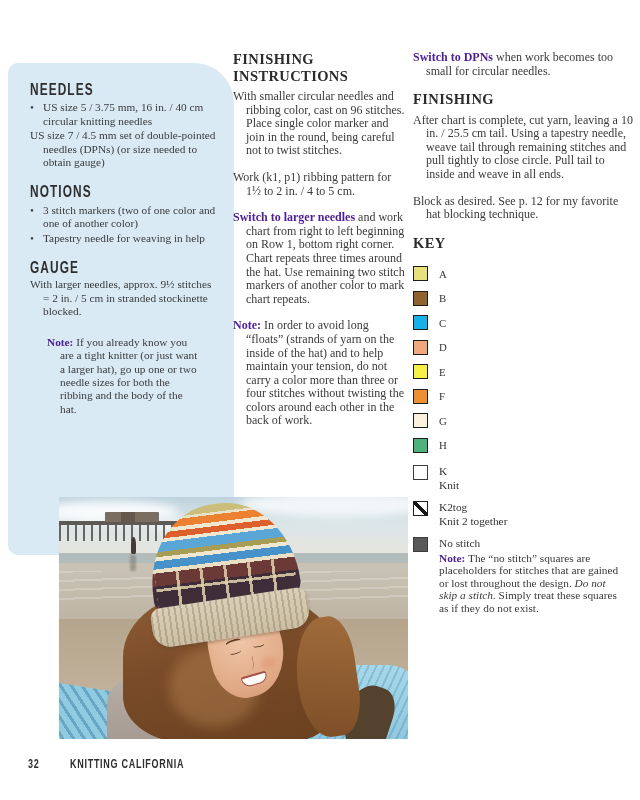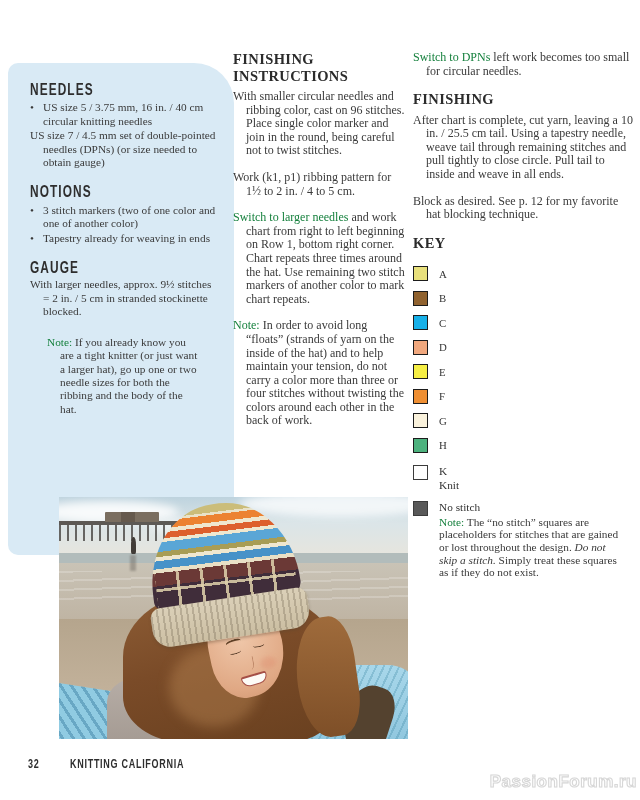--- a/index.html
+++ b/index.html
@@ -5,21 +5,21 @@
   * { margin:0; padding:0; box-sizing:border-box; }
   body { background:#888; font-family:"Liberation Serif","DejaVu Serif",serif; }
   .page { position:relative; width:640px; height:800px; background:#ffffff; overflow:hidden; margin:0 auto; }
 
   
   .body-text { font-size:12px; line-height:13.6px; color:#3a3a3a; }
   .small-text { font-size:11.3px; line-height:13.4px; color:#3a3a3a; }
   .hang { padding-left:13px; text-indent:-13px; margin-bottom:13px; }
   .serif-head { font-family:"Liberation Serif","DejaVu Serif",serif; font-weight:700; font-size:14.5px; line-height:16.5px; letter-spacing:.4px; color:#2b2b2b; }
   .script-head { display:inline-block; font-family:"Liberation Sans","DejaVu Sans",sans-serif; font-weight:600; font-size:16.5px; letter-spacing:1.5px; color:#2e2e2e; transform:scaleX(.72); transform-origin:left center; white-space:nowrap; }
-  b { font-weight:400; color:#15803d; }
+  b { font-weight:700; color:#4c1d95; }
   .it { font-style:italic; }
 
   
   .sidebar { position:absolute; left:8px; top:63px; width:226px; height:492px; background:#d9eaf5; border-radius:10px 40px 18px 10px; padding:20px 16px 0 22px; }
   .sidebar ul { list-style:none; margin:3px 0 0 0; }
   .sidebar li { position:relative; padding-left:13px; margin-bottom:1px; }
   .sidebar li::before { content:"•"; position:absolute; left:0; top:0; color:#3a3a3a; }
   .sb-section { margin-bottom:16px; }
   .sb-title { margin-bottom:2px; }
 
@@ -119,41 +119,41 @@
       <ul>
         <li>US size 5 / 3.75 mm, 16 in. / 40 cm circular knitting needles</li>
       </ul>
       <p class="hang" style="margin:1px 0 0 0;">US size 7 / 4.5 mm set of double-pointed needles (DPNs) (or size needed to obtain gauge)</p>
     </div>
 
     <div class="sb-section">
       <div class="sb-title"><span class="script-head">NOTIONS</span></div>
       <ul>
         <li>3 stitch markers (two of one color and one of another color)</li>
-        <li>Tapestry already for weaving in ends</li>
+        <li>Tapestry needle for weaving in help</li>
       </ul>
     </div>
 
     <div class="sb-section">
       <div class="sb-title"><span class="script-head">GAUGE</span></div>
       <p class="hang" style="margin:2px 0 0 0;font-family:Liberation Serif, serif;">With larger needles, approx. 9½ stitches = 2 in. / 5 cm in stranded stockinette blocked.</p>
       <p class="hang" style="margin:17px;"><b>Note:</b><span> If you already know you are a tight knitter (or just want a larger hat), go up one or two needle sizes for both the ribbing and the body of the hat.</span></p>
     </div>
   </div>
 
   <div class="col-mid body-text">
     <div class="serif-head">FINISHING INSTRUCTIONS</div>
     <p class="hang">With smaller circular needles and ribbing color, cast on 96 stitches. Place single color marker and join in the round, being careful not to twist stitches.</p>
     <p class="hang">Work (k1, p1) ribbing pattern for 1½ to 2 in. / 4 to 5 cm.</p>
     <p class="hang"><b>Switch to larger needles</b><span> and work chart from right to left beginning on Row 1, bottom right corner. Chart repeats three times around the hat. Use remaining two stitch markers of another color to mark chart repeats.</span></p>
     <p class="hang"><b>Note:</b><span> In order to avoid long “floats” (strands of yarn on the inside of the hat) and to help maintain your tension, do not carry a color more than three or four stitches without twisting the colors around each other in the back of work.</span></p>
   </div>
 
   <div class="col-right body-text">
-    <p class="hang"><b>Switch to DPNs</b><span> left work becomes too small for circular needles.</span></p>
+    <p class="hang"><b>Switch to DPNs</b><span> when work becomes too small for circular needles.</span></p>
 
     <div class="serif-head h-fin">FINISHING</div>
     <p class="hang">After chart is complete, cut yarn, leaving a 10 in. / 25.5 cm tail. Using a tapestry needle, weave tail through remaining stitches and pull tightly to close circle. Pull tail to inside and weave in all ends.</p>
     <p class="hang" style="">Block as desired.  See p. 12 for my favorite hat blocking technique.</p>
 
     <div class="serif-head h-key">KEY</div>
 
     <div>
       <div class="key-row color">
           <span class="swatch" style="background: rgb(232, 224, 124);"></span>
@@ -186,20 +186,24 @@
       <div class="key-row color" style="margin-bottom:8px;">
           <span class="swatch" style="background: rgb(77, 178, 126);"></span>
           <span class="key-label">H</span>
         </div>
 
       <div class="key-row kr-tall">
         <span class="swatch" style="border-color:#3c3c3c;"></span>
         <span class="key-two"><span>K</span><br><span>Knit</span></span>
       </div>
 
+      <div class="key-row kr-tall">
+        <span class="swatch k2"></span>
+        <span class="key-two"><span>K2tog</span><br><span>Knit 2 together</span></span>
+      </div>
 
       <div class="key-row">
         <span class="swatch" style="border-color: rgb(60, 60, 60); background: rgb(89, 89, 89);"></span>
         <span>
           <span class="key-two">No stitch</span>
           <div class="key-note"><b>Note:</b><span> The “no stitch” squares are placeholders for stitches that are gained or lost throughout the design. </span><span class="it">Do not skip a stitch.</span><span>  Simply treat these squares as if they do not exist.</span></div>
         </span>
       </div>
     </div>
   </div>
@@ -246,15 +250,14 @@
           <div class="hat-ribs"></div>
         </div>
     </div>
   </div>
 
   <div class="footer">
     <span class="script-head pgnum">32</span>
     <span class="script-head">KNITTING CALIFORNIA</span>
   </div>
 
-  <div class="watermark">PassionForum.ru</div>
 
 </div>
 
 </body></html>

